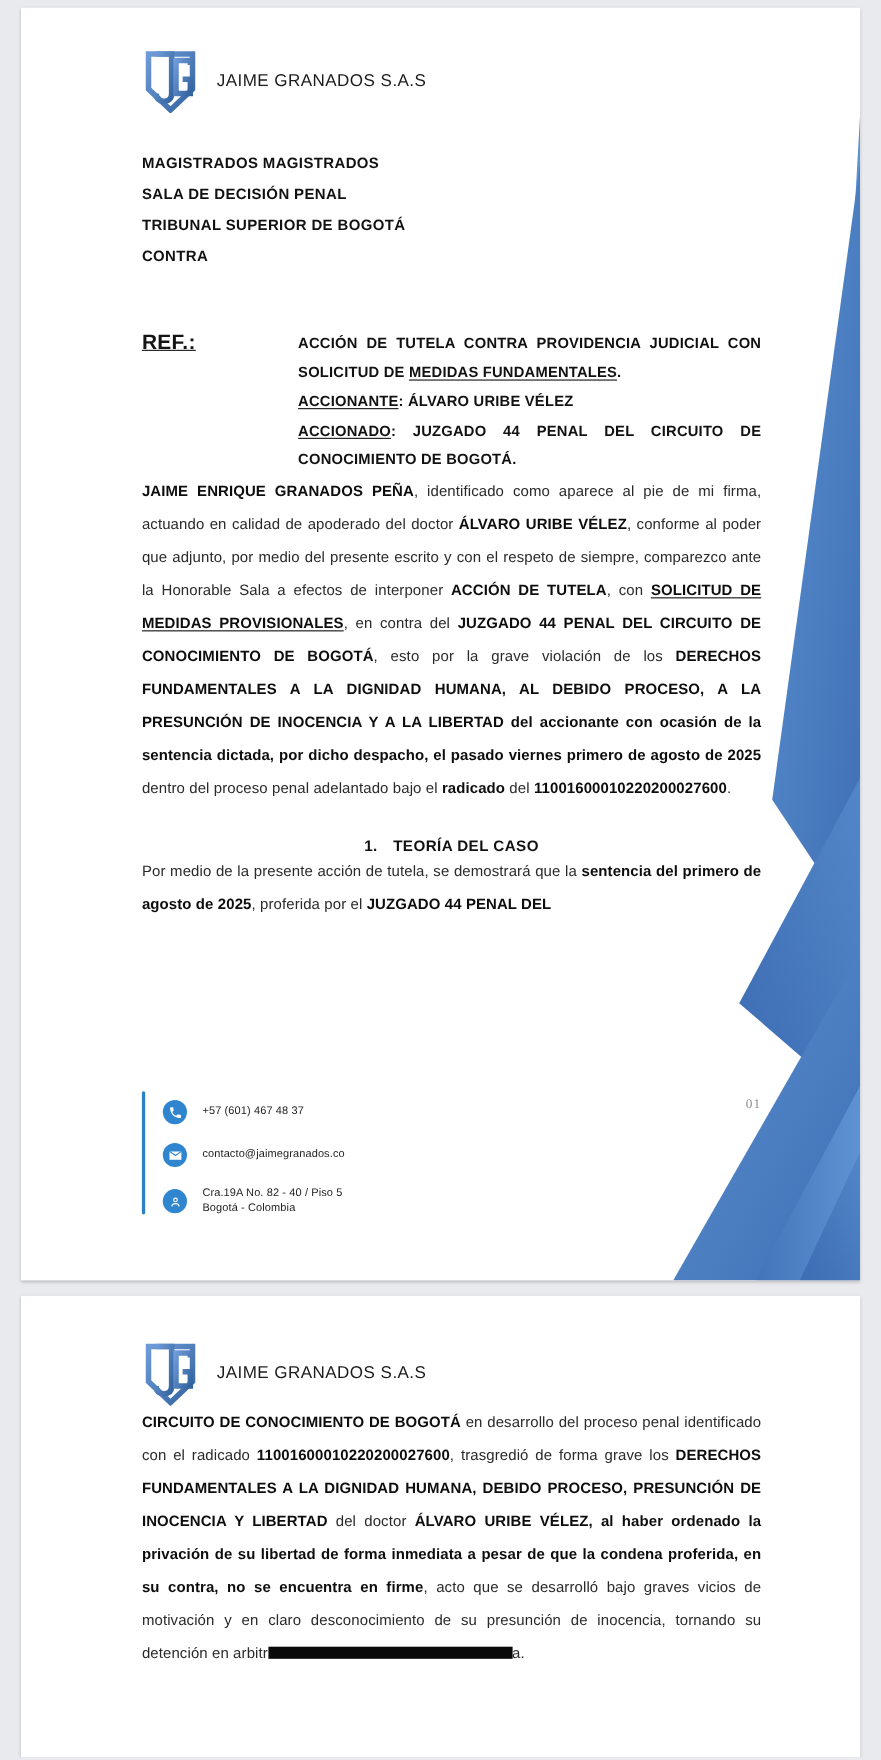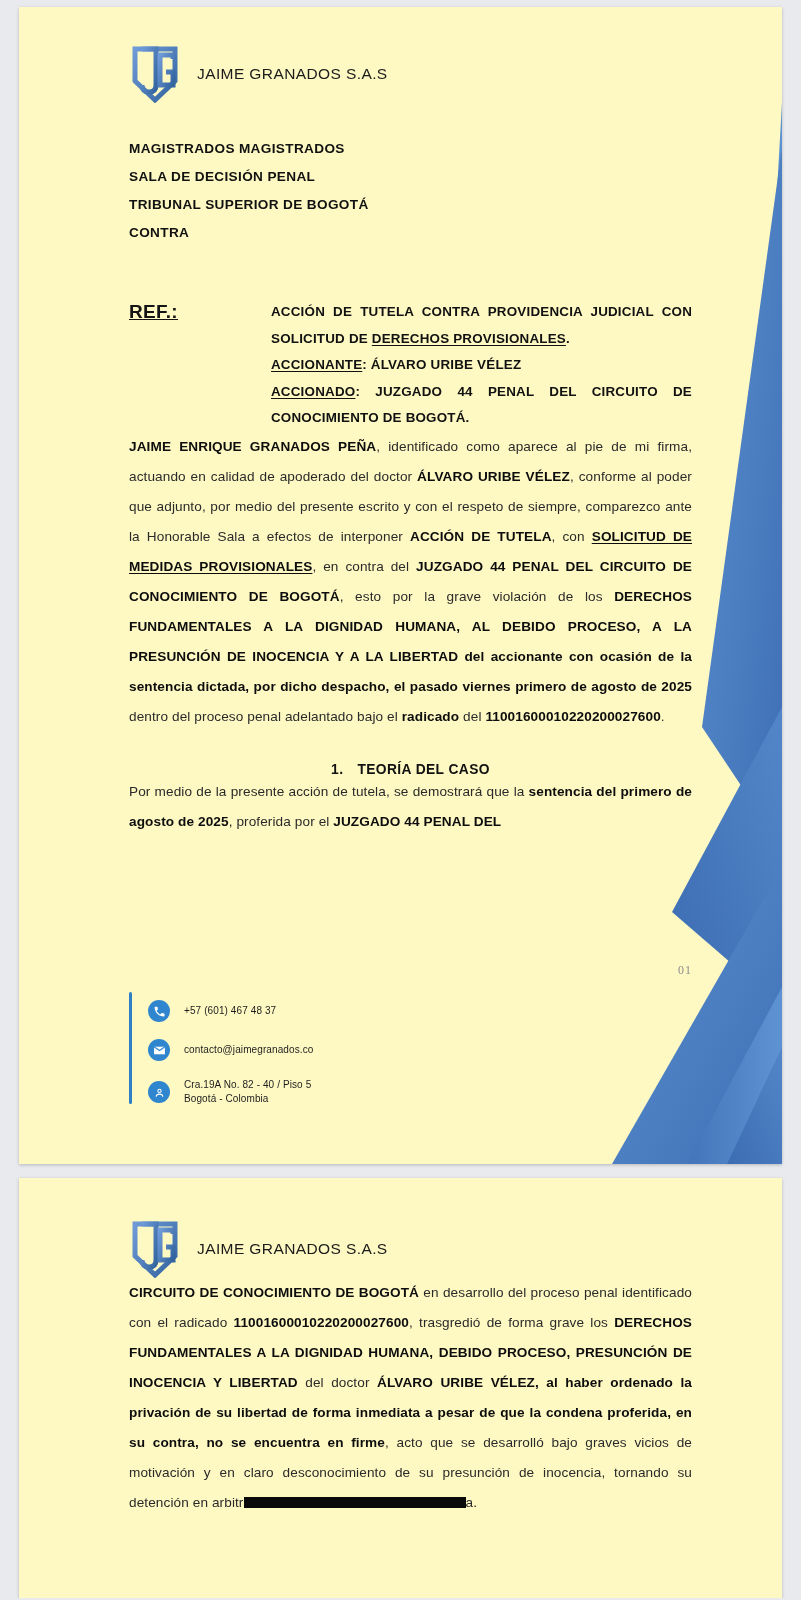--- a/index.html
+++ b/index.html
@@ -9,21 +9,21 @@
     font-family:"Liberation Sans", sans-serif;
     -webkit-font-smoothing:antialiased;
   }
   .viewer{width:801px;position:relative;}
 
   
   .page{
     position:relative;
     width:763px;
     margin:0 auto;
-    background:#fef9c3;
+    background:#ffffff;
     overflow:hidden;
     box-shadow:0 1px 3px rgba(0,0,0,.22);
   }
   #page-1{height:1157px;margin-top:7px;}
   #page-2{height:420px;margin-top:14px;}
 
   
   .deco{position:absolute;right:0;top:0;width:230px;height:100%;pointer-events:none;}
   .deco svg{display:block;width:100%;height:100%;}
 
@@ -106,21 +106,21 @@
     font-weight:bold;
     letter-spacing:.4px;
     color:#111;
   }
   h2.section .num{margin-right:14px;}
 
   
   .page-number{
     position:absolute;
     right:90px;
-    top:956px;
+    top:989px;
     font-size:12px;
     color:#8c8c8c;
     font-family:"Liberation Serif", serif;
     letter-spacing:1px;
   }
 
   
   .footer{
     position:absolute;
     left:110px;
@@ -217,21 +217,21 @@
       <div class="addressee">
         <div>MAGISTRADOS MAGISTRADOS</div>
         <div>SALA DE DECISIÓN PENAL</div>
         <div>TRIBUNAL SUPERIOR DE BOGOTÁ</div>
         <div>CONTRA</div>
       </div>
 
       <div class="ref-block">
         <div class="ref-label">REF.:</div>
         <div class="ref-body">
-          <p class="just"><span>ACCIÓN DE TUTELA CONTRA PROVIDENCIA JUDICIAL CON SOLICITUD DE </span><u>DERECHOS PROVISIONALES</u><span>.</span></p>
+          <p class="just"><span>ACCIÓN DE TUTELA CONTRA PROVIDENCIA JUDICIAL CON SOLICITUD DE </span><u>MEDIDAS FUNDAMENTALES</u><span>.</span></p>
           <p><u>ACCIONANTE</u><span>: ÁLVARO URIBE VÉLEZ</span></p>
           <p class="just"><u>ACCIONADO</u><span>: JUZGADO 44 PENAL DEL CIRCUITO DE CONOCIMIENTO DE BOGOTÁ.</span></p>
         </div>
       </div>
 
       <p class="para para-1"><b>JAIME ENRIQUE GRANADOS PEÑA</b><span>, identificado como aparece al pie de mi firma, actuando en calidad de apoderado del doctor </span><b>ÁLVARO URIBE VÉLEZ</b><span>, conforme al poder que adjunto, por medio del presente escrito y con el respeto de siempre, comparezco ante la Honorable Sala a efectos de interponer </span><b>ACCIÓN DE TUTELA</b><span>, con </span><b><u>SOLICITUD DE MEDIDAS PROVISIONALES</u></b><span>, en contra del </span><b>JUZGADO 44 PENAL DEL CIRCUITO DE CONOCIMIENTO DE BOGOTÁ</b><span>, esto por la grave violación de los </span><b>DERECHOS FUNDAMENTALES A LA DIGNIDAD HUMANA, AL DEBIDO PROCESO, A LA PRESUNCIÓN DE INOCENCIA Y A LA LIBERTAD</b><b> del accionante con ocasión de la sentencia dictada, por dicho despacho, el pasado viernes primero de agosto de 2025</b><span> dentro del proceso penal adelantado bajo el </span><b>radicado</b><span> del </span><b>11001600010220200027600</b><span>.</span></p>
 
       <h2 class="section"><span class="num">1.</span><span>TEORÍA DEL CASO</span></h2>
 
       <p class="para para-2"><span>Por medio de la presente acción de tutela, se demostrará que la </span><b>sentencia del primero de agosto de 2025</b><span>, proferida por el </span><b>JUZGADO 44 PENAL DEL</b></p>

